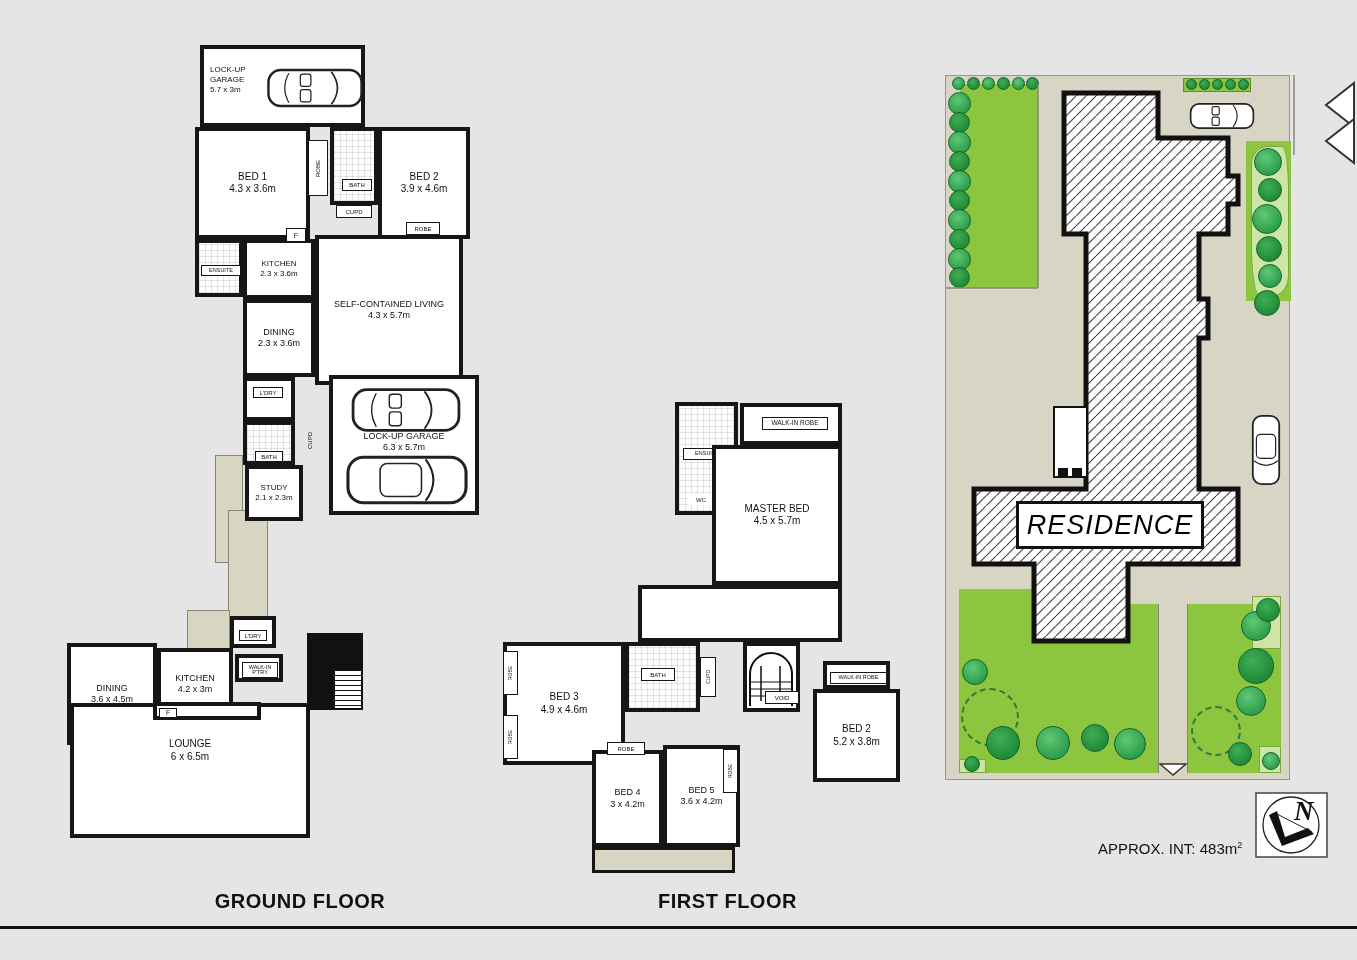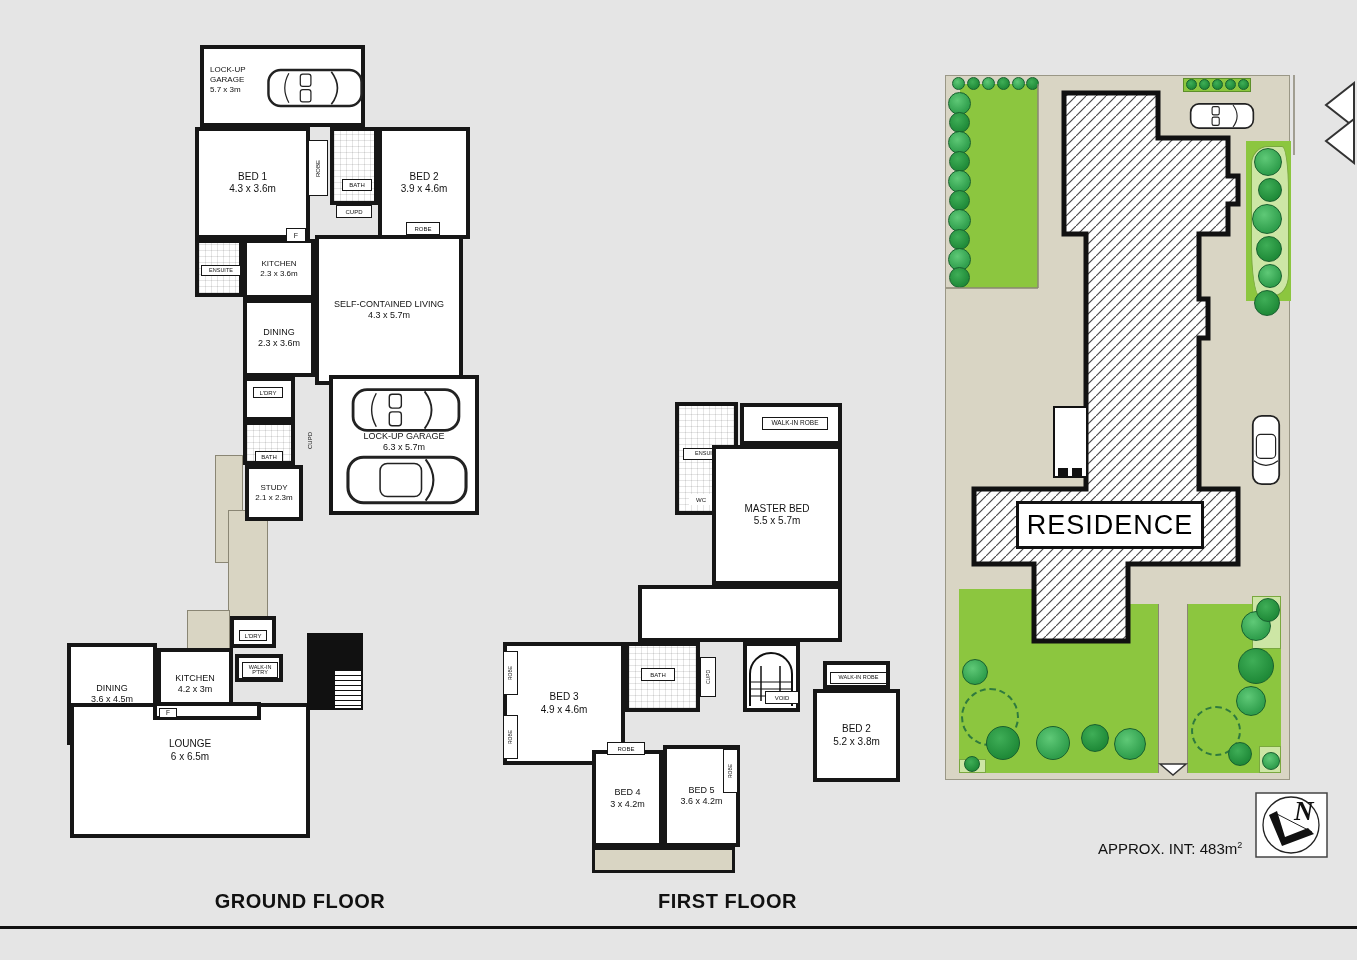--- a/index.html
+++ b/index.html
@@ -235,21 +235,21 @@
 
     <div class="room fs7" style="left:245px;top:18px;width:102px;height:42px;">
       <div class="tag" style="left:18px;top:10px;width:66px;height:13px;font-size:6.5px;">
         <span>WALK-IN ROBE</span>
       </div>
     </div>
 
     <div class="room fs10" style="left:217px;top:60px;width:130px;height:140px;">
       <div class="lblwrap">
         <span class="nm">MASTER BED</span>
-        <span class="dm">5.5 x 5.7m</span>
+        <span class="dm">4.5 x 5.7m</span>
       </div>
     </div>
 
     <div class="room" style="left:143px;top:200px;width:204px;height:57px;"></div>
 
     <div class="room fs10" style="left:8px;top:257px;width:122px;height:123px;">
       <div class="lblwrap">
         <span class="nm">BED 3</span>
         <span class="dm">4.9 x 4.6m</span>
       </div>
@@ -314,21 +314,21 @@
     </div>
     <div class="tag vtag" style="left:228px;top:364px;width:15px;height:44px;font-size:5px;">
       <span>ROBE</span>
     </div>
 
     <div class="deck" style="left:97px;top:462px;width:143px;height:26px;border:3px solid #161616;"></div>
   </section>
 
   <div class="floor-title" style="left:610px;top:890px;width:235px;">FIRST FLOOR</div>
 
-  <section id="site" style="left:945px;top:75px;width:345px;height:705px;">
+  <section id="site" style="left:945px;top:75px;width:345px;height:705px;font-style:italic;">
 
     <div class="lawn" style="left:14px;top:8px;width:78px;height:204px;"></div>
     <div class="lawn" style="left:300px;top:65px;width:45px;height:160px;"></div>
     <div class="bed" style="left:305px;top:70px;width:38px;height:150px;border-radius:45% 18% 40% 22%/12% 30% 14% 34%;"></div>
 
     <div class="lawn" style="left:13px;top:513px;width:75px;height:184px;"></div>
     <div class="lawn" style="left:88px;top:565px;width:94px;height:132px;"></div>
     <div class="lawn" style="left:182px;top:528px;width:153px;height:169px;"></div>
     <div class="pathway" style="left:212px;top:528px;width:30px;height:169px;"></div>
     <div class="bed" style="left:306px;top:520px;width:29px;height:53px;"></div>

